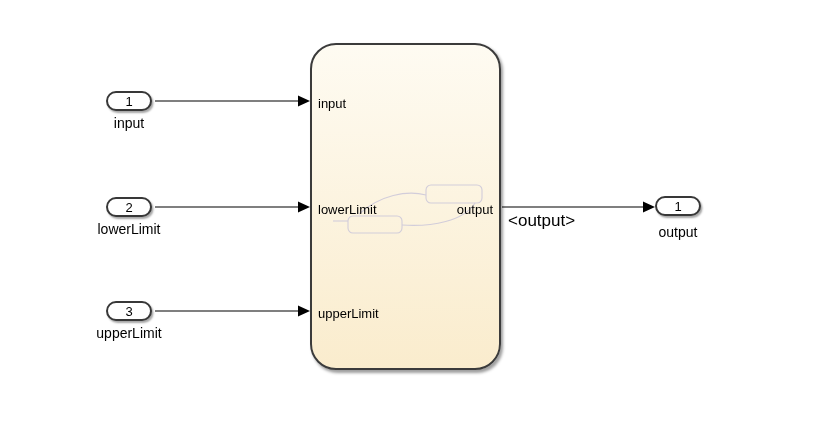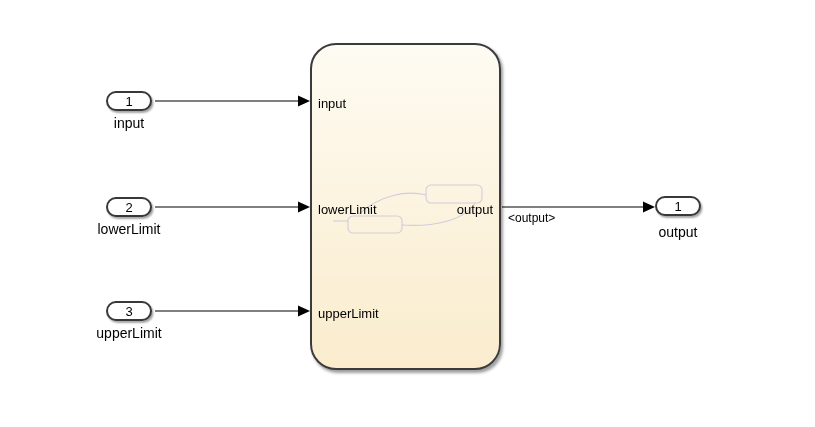--- a/index.html
+++ b/index.html
@@ -64,21 +64,21 @@
   .watermark{
     position:absolute;
     left:0;top:0;
     width:187px;height:323px;
     pointer-events:none;
   }
   .signal-label{
     position:absolute;
     left:508px;
     top:211px;
-    font-size:12px;
+    font-size:17px;
     color:#000;
     white-space:nowrap;
   }
 </style>
 </head>
 <body>
 
 <div class="canvas">
 
   <svg class="wires">

